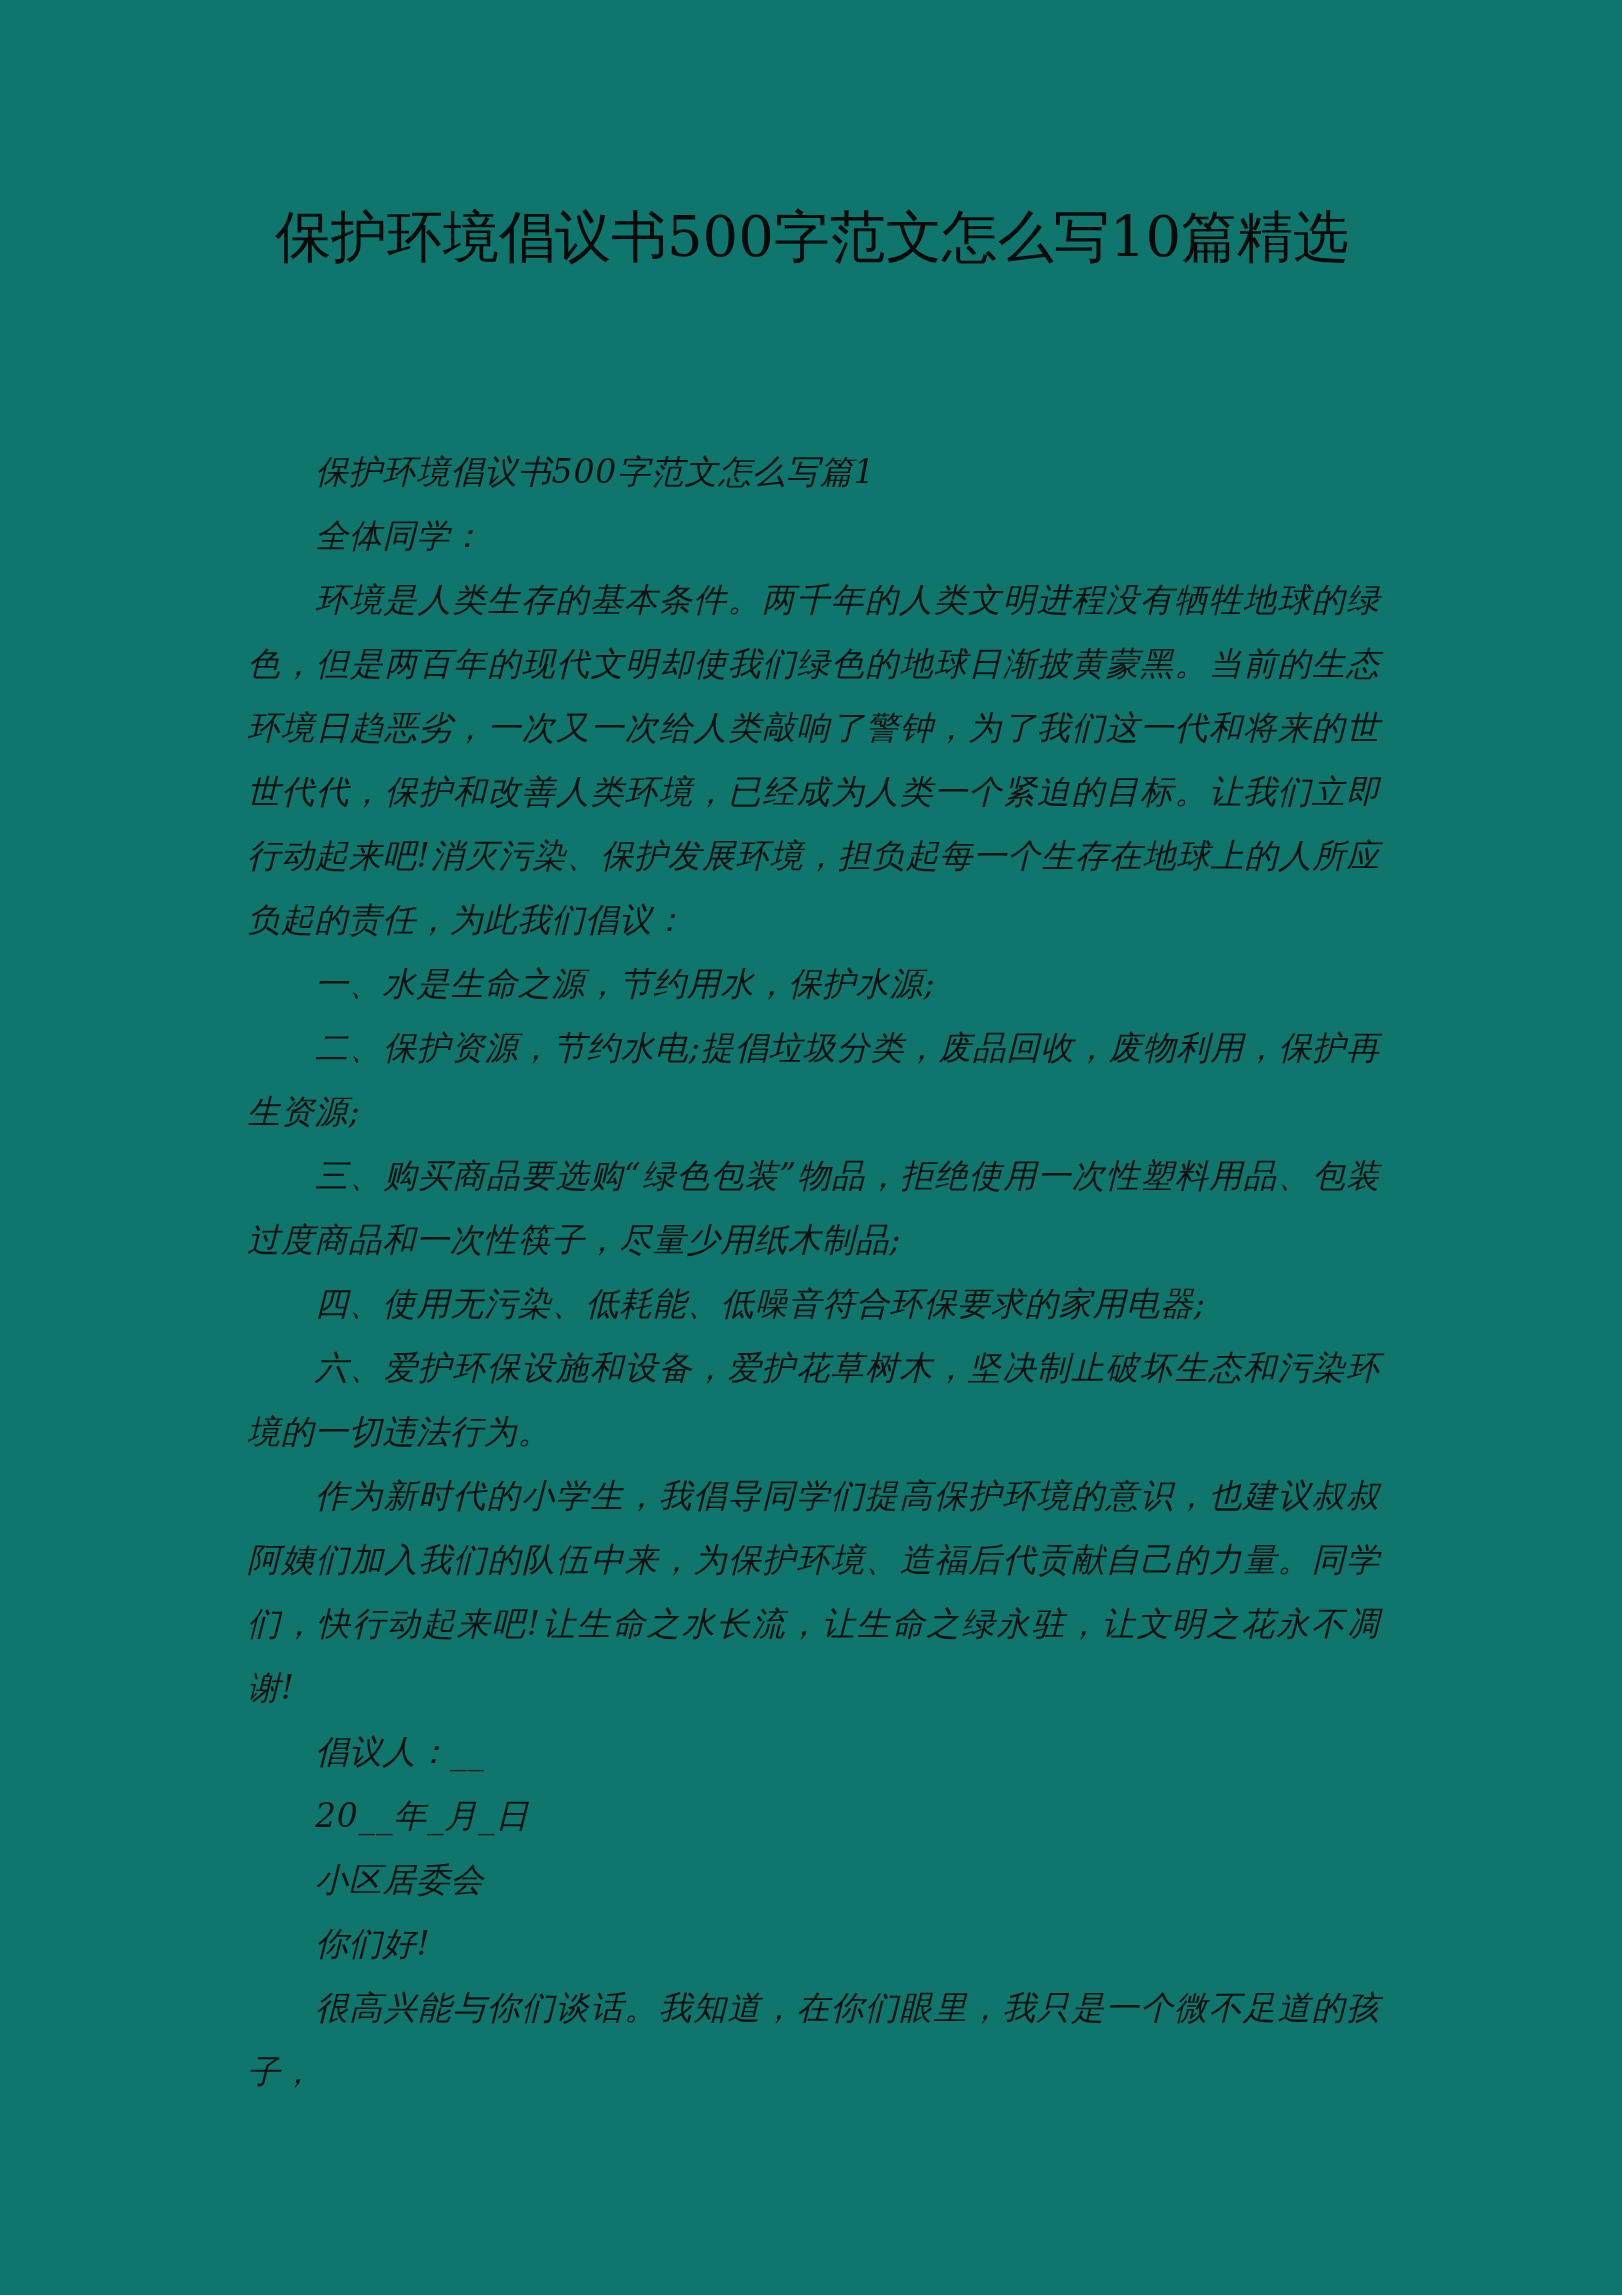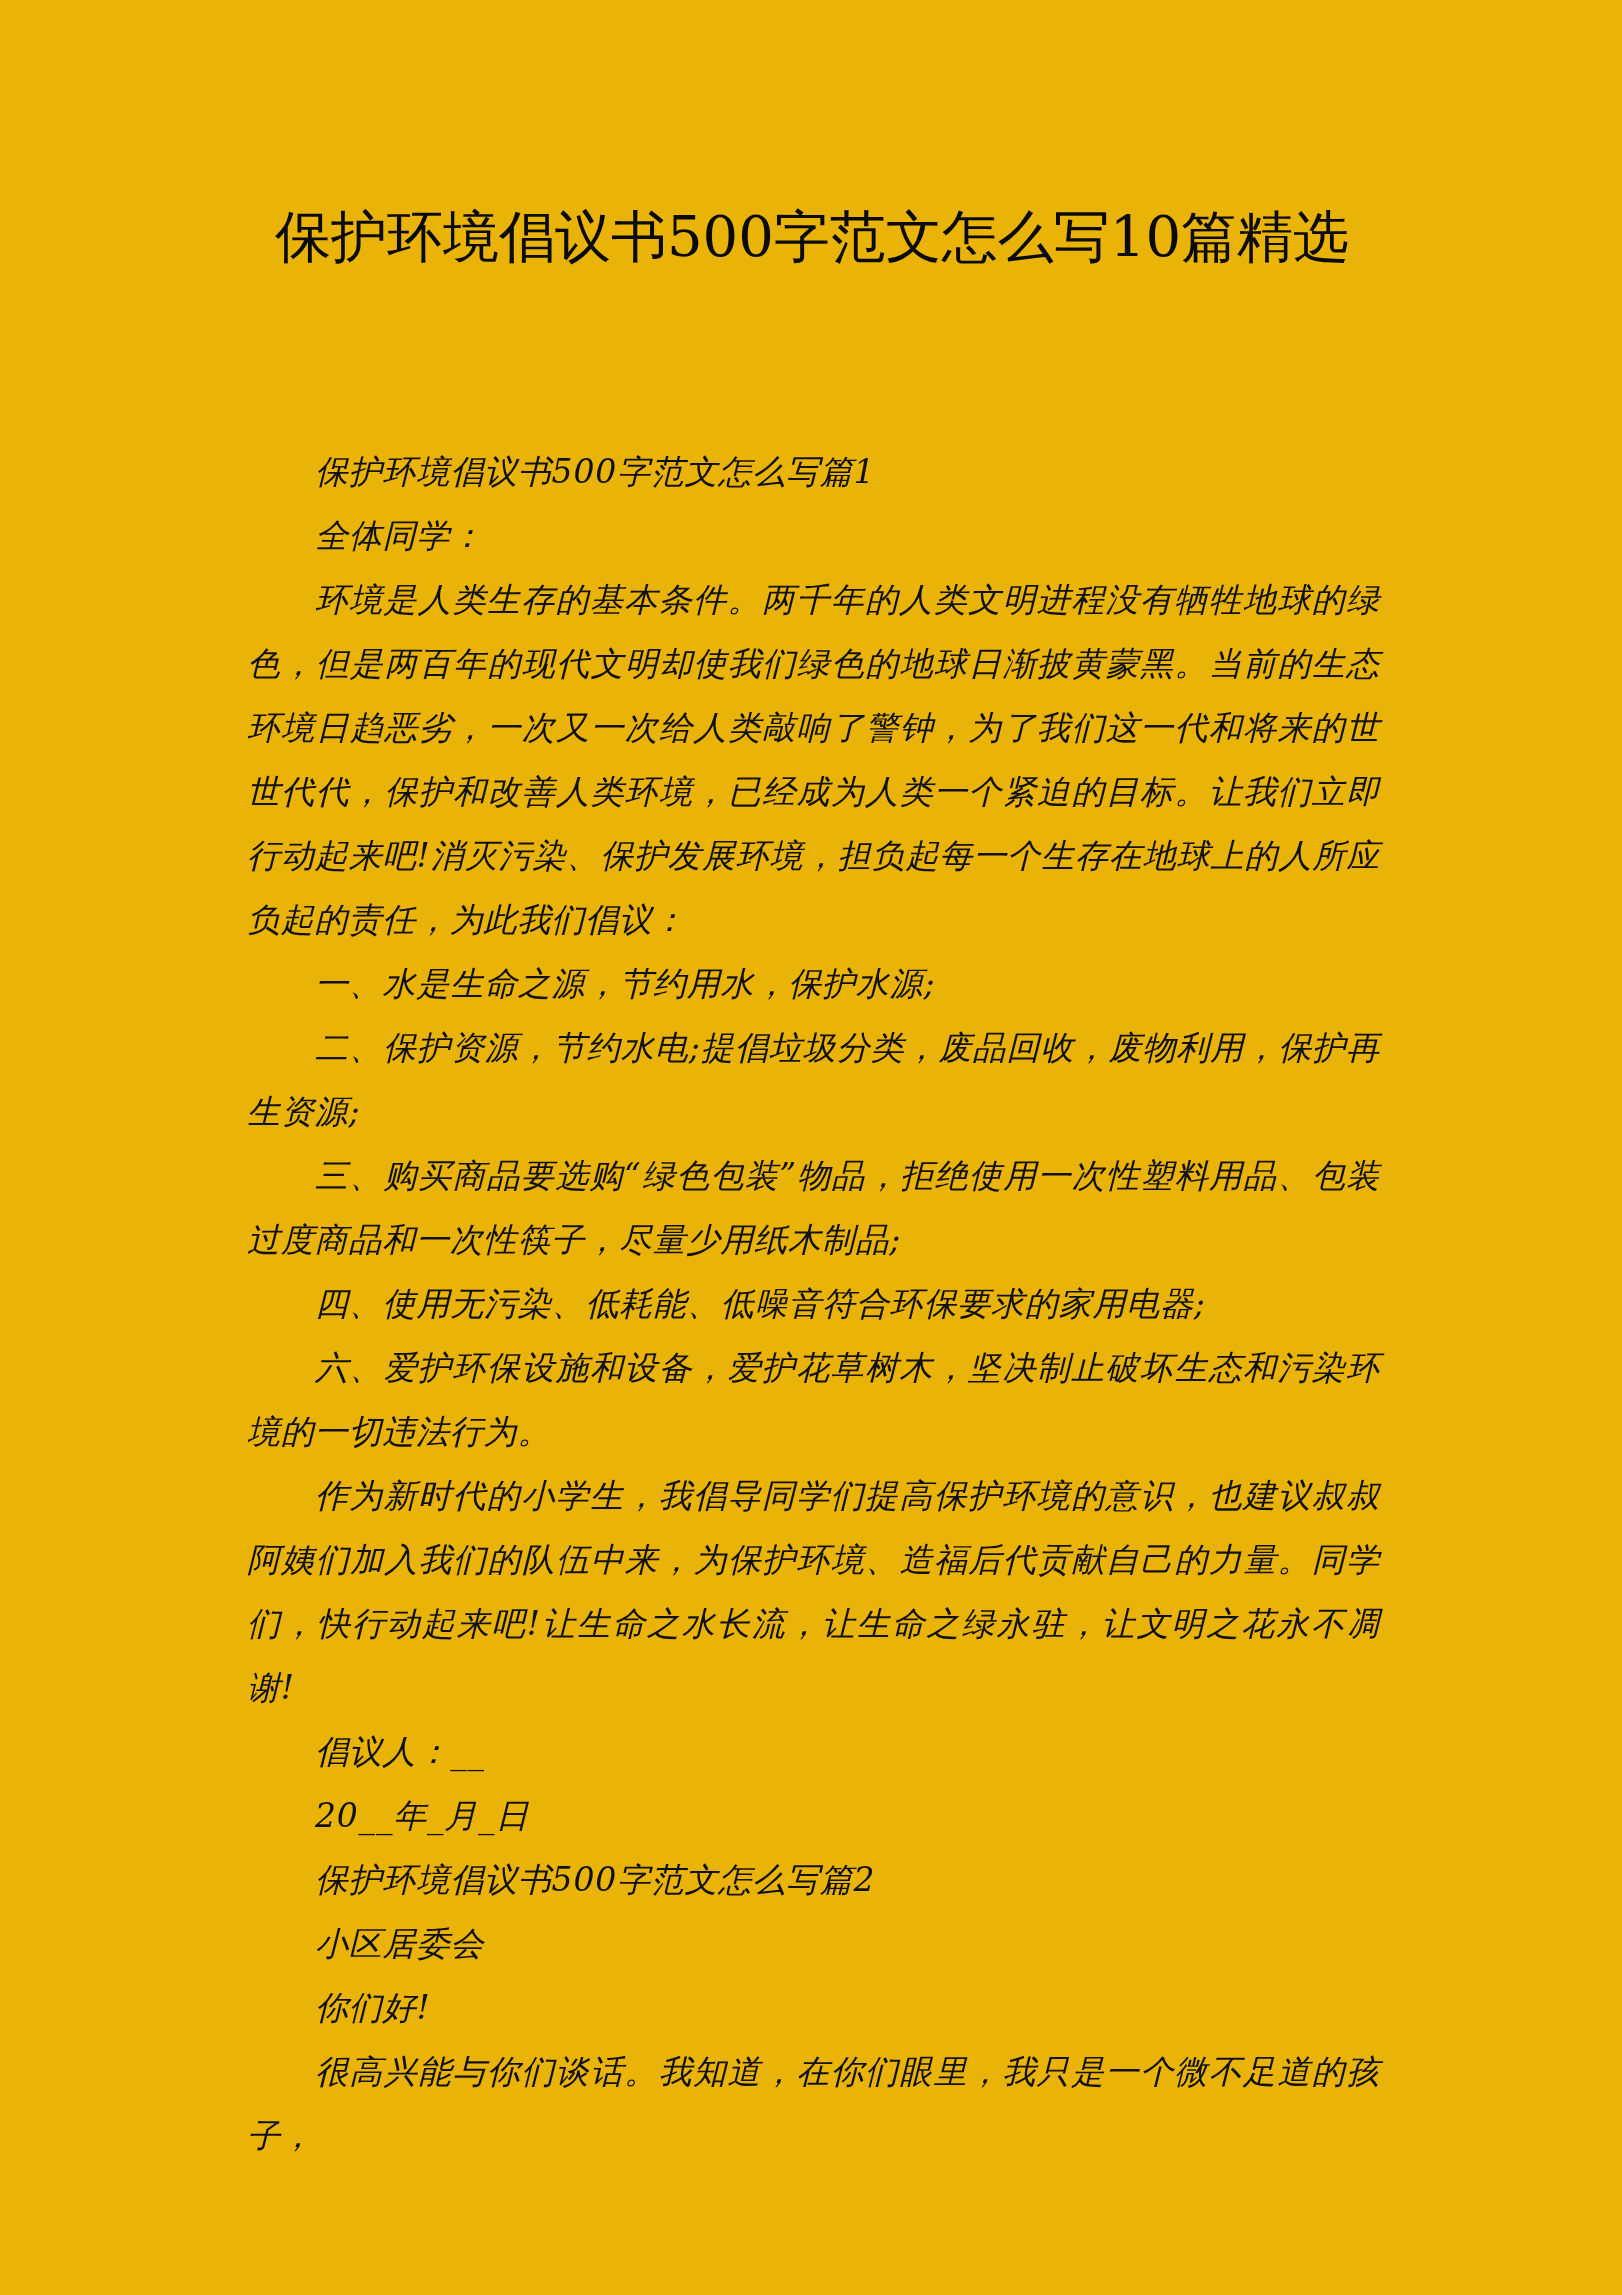--- a/index.html
+++ b/index.html
@@ -14,21 +14,21 @@
       overflow: hidden;
       color: #111111;
       font-family: "DejaVu Serif", "Liberation Serif", serif;
     }
     .page {
       position: absolute;
       left: 0;
       top: 0;
       width: 1623px;
       height: 2295px;
-      background: #eab308;
+      background: #0f766e;
     }
     .title {
       position: absolute;
       left: 249px;
       top: 196px;
       width: 1126px;
       text-align: center;
       font-size: 56px;
       line-height: 81px;
       font-weight: normal;
@@ -75,20 +75,19 @@
     <p class="para indent">一、水是生命之源，节约用水，保护水源;</p>
     <p class="para indent">二、保护资源，节约水电;提倡垃圾分类，废品回收，废物利用，保护再生资源;</p>
     <p class="para indent">三、购买商品要选购“绿色包装”物品，拒绝使用一次性塑料用品、包装过度商品和一次性筷子，尽量少用纸木制品;</p>
     <p class="para indent">四、使用无污染、低耗能、低噪音符合环保要求的家用电器;</p>
     <p class="para indent">六、爱护环保设施和设备，爱护花草树木，坚决制止破坏生态和污染环境的一切违法行为。</p>
     <p class="para indent">作为新时代的小学生，我倡导同学们提高保护环境的意识，也建议叔叔阿姨们加入我们的队伍中来，为保护环境、造福后代贡献自己的力量。同学们，快行动起来吧!让生命之水长流，让生命之绿永驻，让文明之花永不凋谢!</p>
 
     <p class="para noindent-shift">倡议人：__</p>
     <p class="para noindent-shift">20__年_月_日</p>
 
-    <p class="para noindent-shift">保护环境倡议书500字范文怎么写篇2</p>
     <p class="para noindent-shift">小区居委会</p>
     <p class="para noindent-shift">你们好!</p>
     <p class="para indent">很高兴能与你们谈话。我知道，在你们眼里，我只是一个微不足道的孩子，</p>
 
   </div>
 </div>
 
 
 </body></html>

